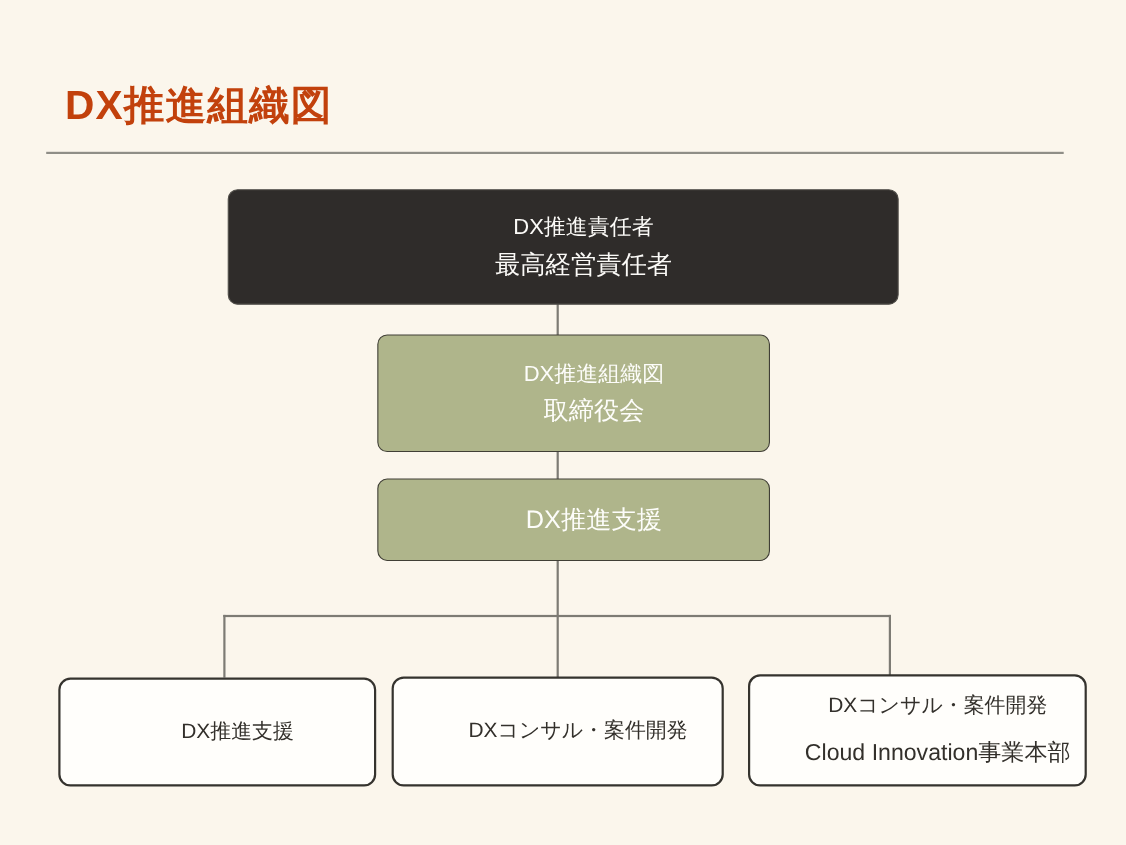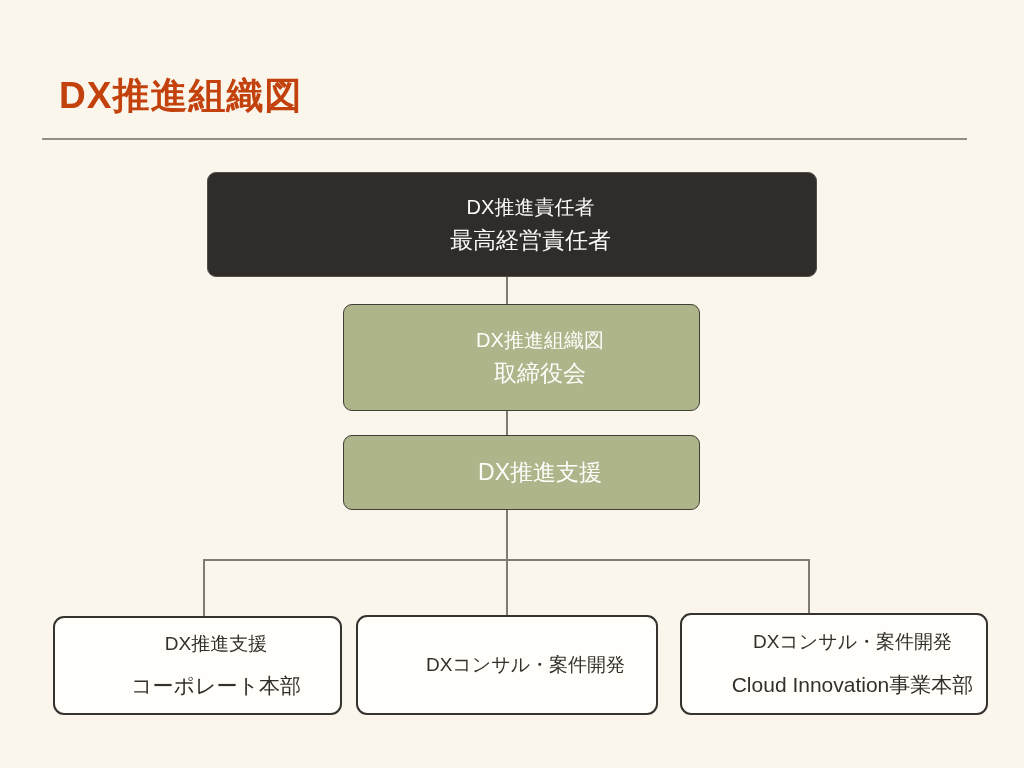--- a/index.html
+++ b/index.html
@@ -124,21 +124,20 @@
     <div class="role">DX推進組織図</div>
     <div class="name">取締役会</div>
   </div>
 
   <div class="node green" id="node-bureau">
     <div class="name">DX推進支援</div>
   </div>
 
   <div class="node white" id="node-corporate">
     <div class="role">DX推進支援</div>
-    <div class="name">コーポレート本部</div>
   </div>
 
   <div class="node white" id="node-iot">
     <div class="role">DXコンサル・案件開発</div>
   </div>
 
   <div class="node white" id="node-cloud">
     <div class="role">DXコンサル・案件開発</div>
     <div class="name">Cloud Innovation事業本部</div>
   </div>

